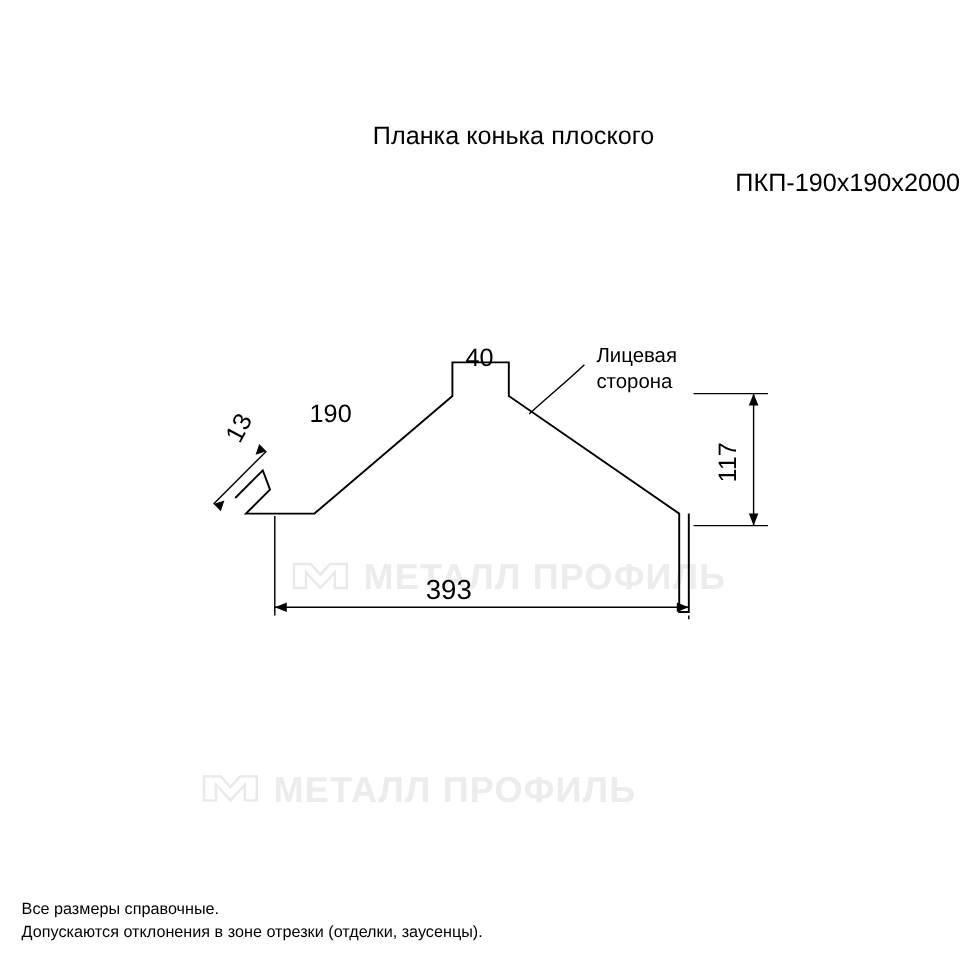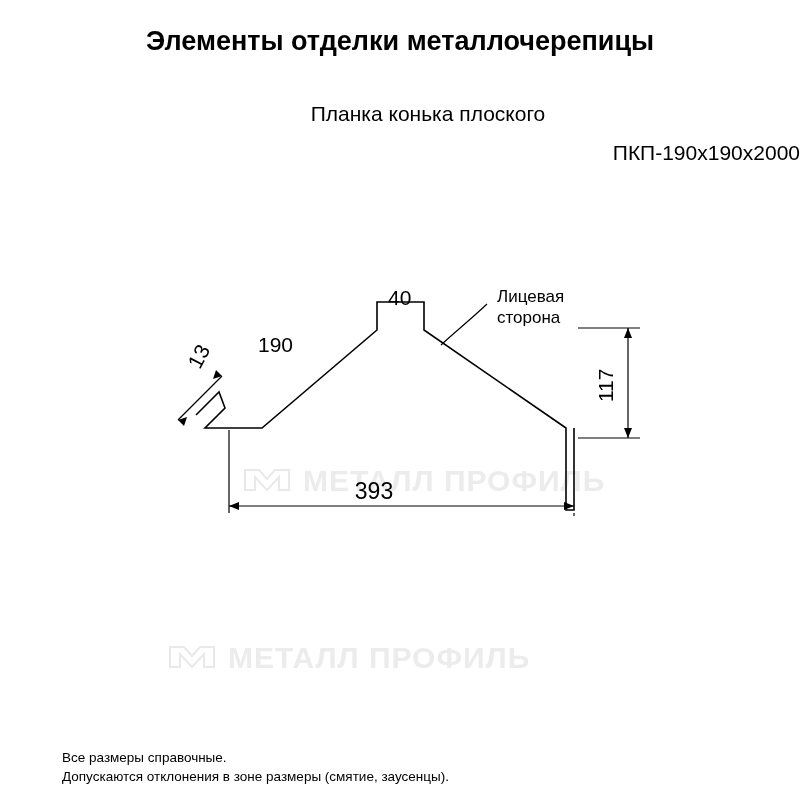--- a/index.html
+++ b/index.html
@@ -58,41 +58,40 @@
     height: 520px;
   }
   .footer {
     position: absolute;
     left: 18px;
     bottom: 14px;
     font-size: 13.5px;
     line-height: 19px;
     color: #000;
   }
-  .footer div { white-space: nowrap; margin-left: 44px; }
+  .footer div { white-space: nowrap; }
   svg { display: block; }
   .wm {
     fill: none;
     stroke: #e9e9e9;
     stroke-width: 2;
   }
   .wm-text {
     fill: #ececec;
     font-family: "Liberation Sans", sans-serif;
     font-weight: bold;
     font-size: 30px;
     letter-spacing: 1px;
   }
 </style>
 </head>
 <body>
 
 <div class="page">
 
-  <div class="title">Элементы отделки металлочерепицы</div>
   <div class="subtitle">Планка конька плоского</div>
   <div class="subtitle2">ПКП-190х190х2000</div>
 
   <div class="drawing">
     <svg width="800" height="520" viewBox="0 0 800 520" xmlns="http://www.w3.org/2000/svg">
 
       <g opacity="1">
         <g transform="translate(245,285)">
           <path class="wm" d="M0,25 L0,5 L14,5 L22,14 L30,5 L44,5 L44,25 L34,25 L34,12 L22,25 L10,12 L10,25 Z"></path>
           <text class="wm-text" x="58" y="26">МЕТАЛЛ ПРОФИЛЬ</text>
@@ -170,16 +169,16 @@
         <path d="M 229,326 l 10,-4 l 0,8 z" fill="#000" stroke="none"></path>
         <path d="M 574,326 l -10,-4 l 0,8 z" fill="#000" stroke="none"></path>
       </g>
       <text x="374" y="319" font-family="Liberation Sans, sans-serif" font-size="23" fill="#000" text-anchor="middle">393</text>
 
     </svg>
   </div>
 
   <div class="footer">
     <div>Все размеры справочные.</div>
-    <div>Допускаются отклонения в зоне размеры (смятие, заусенцы).</div>
+    <div>Допускаются отклонения в зоне отрезки (отделки, заусенцы).</div>
   </div>
 
 </div>
 
 </body></html>

